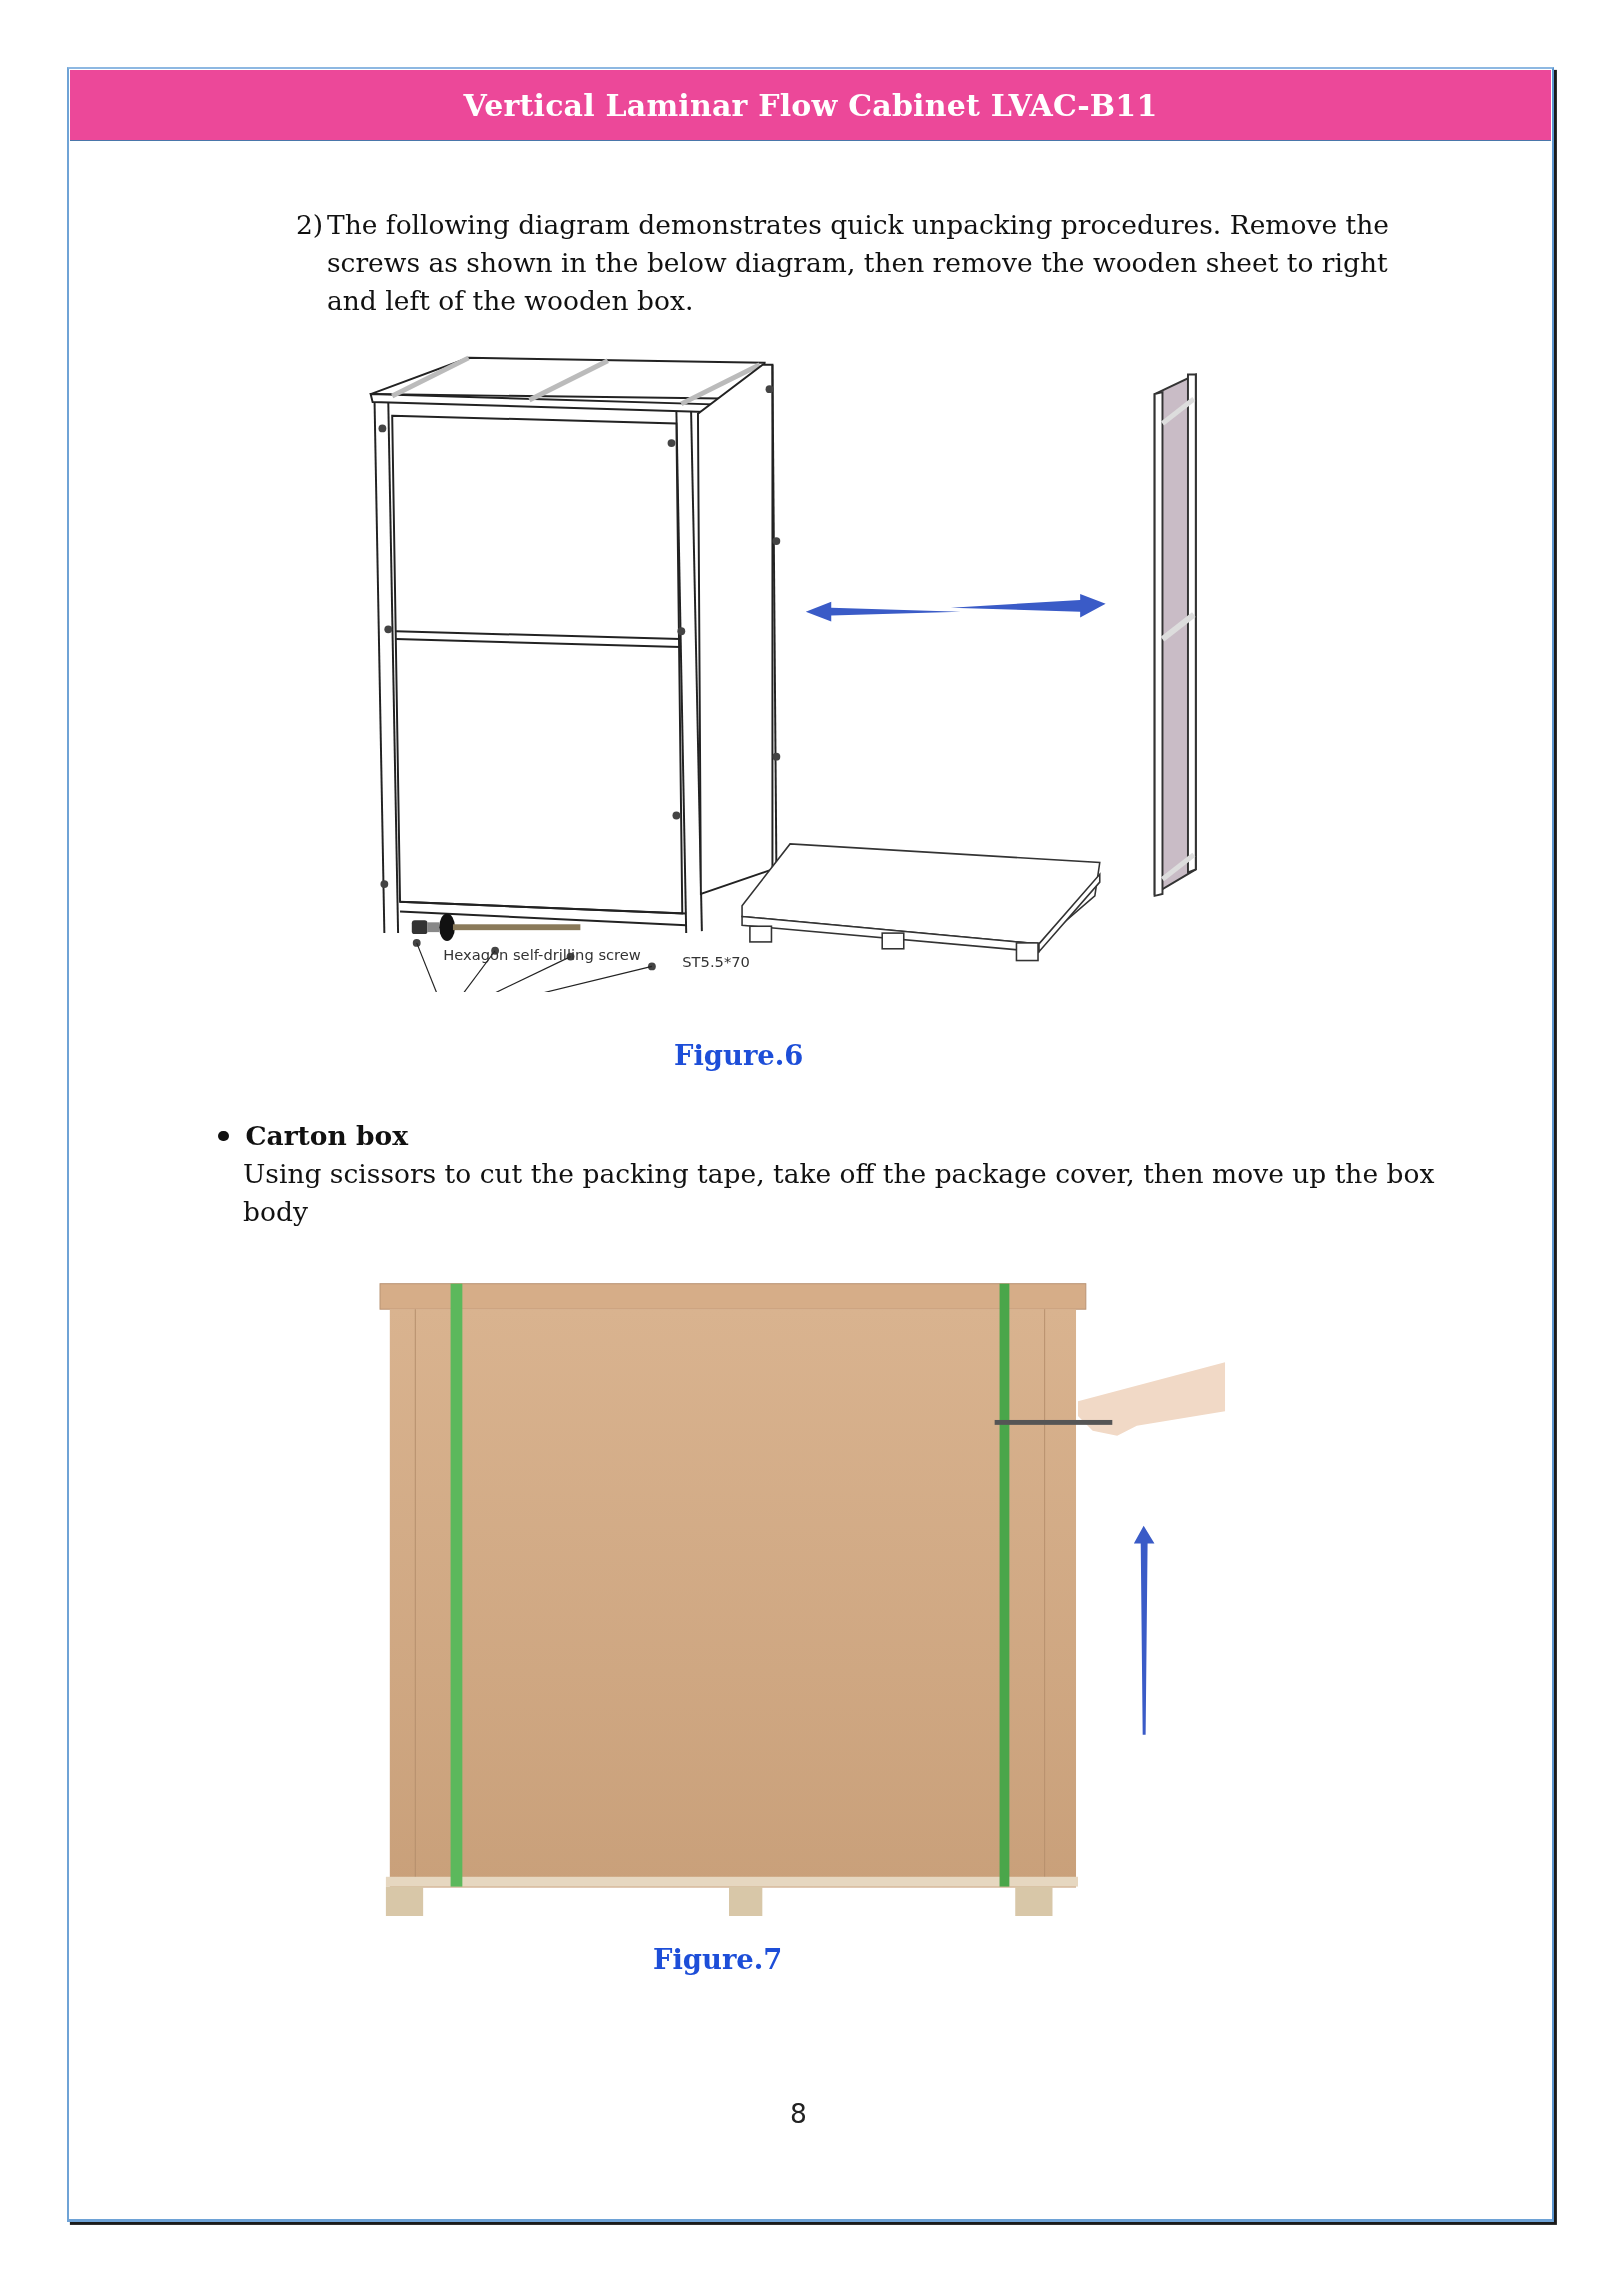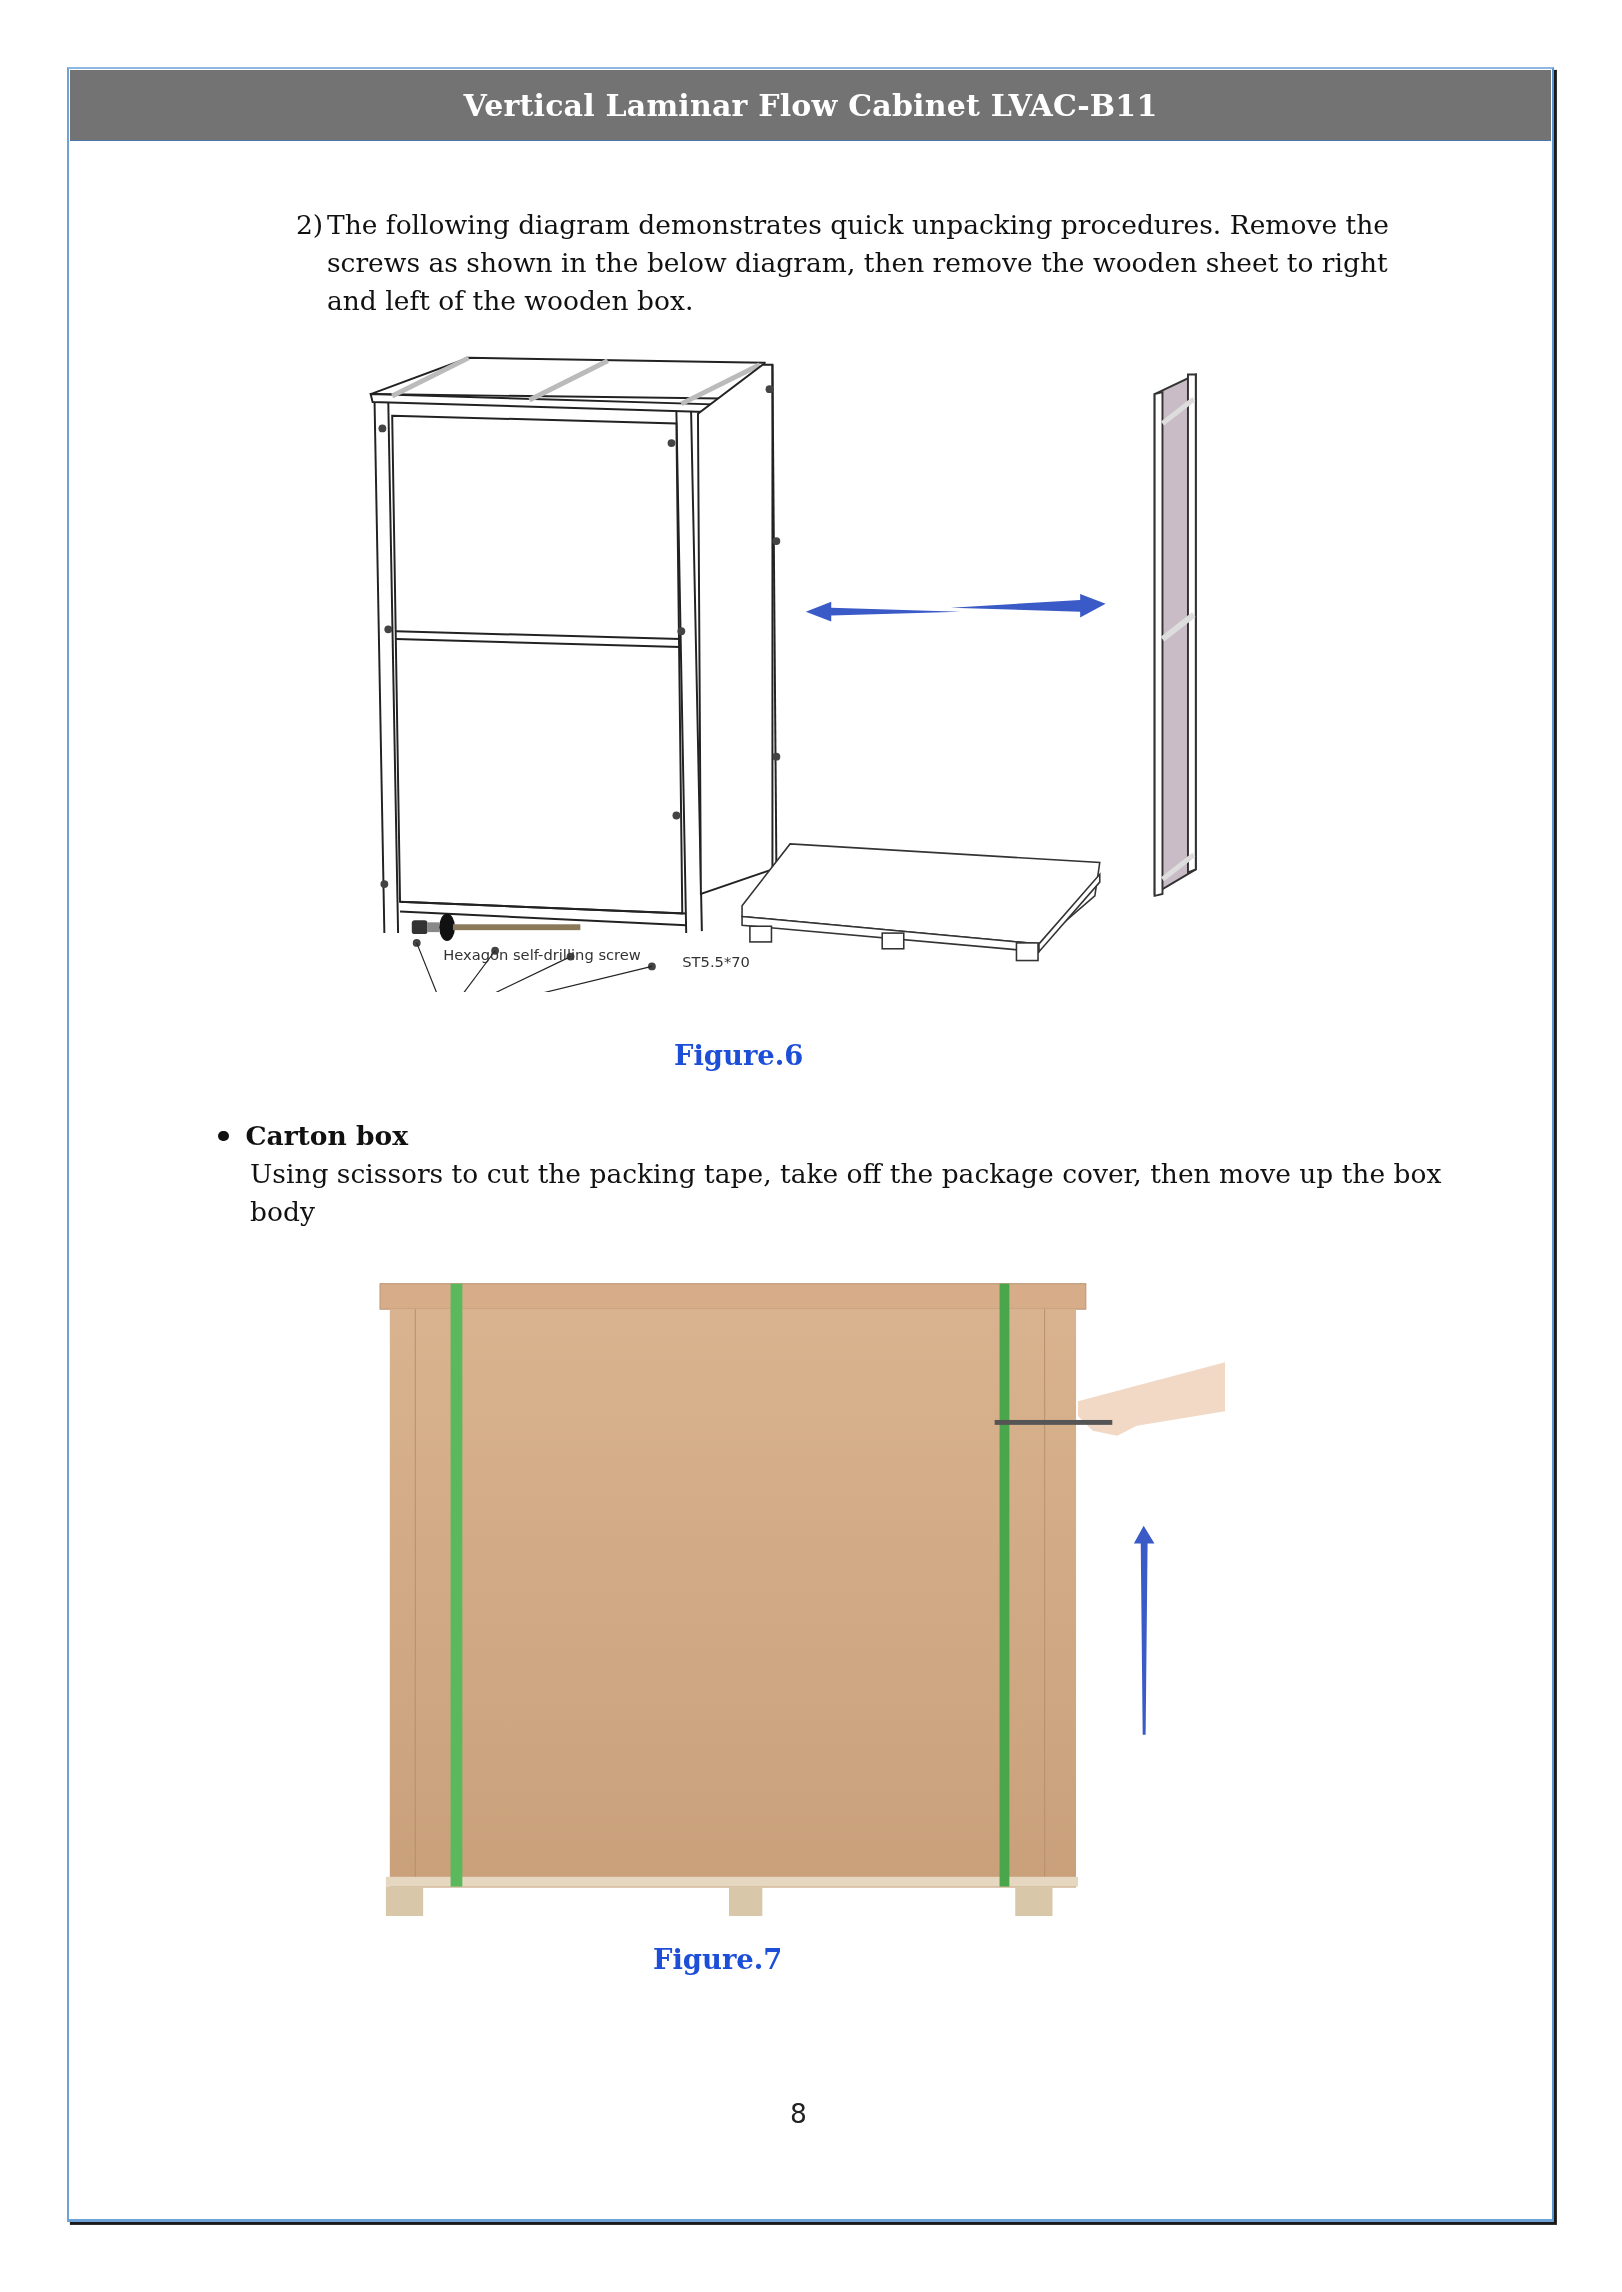--- a/index.html
+++ b/index.html
@@ -7,21 +7,21 @@
 
   .page-frame {
     position: absolute; left: 67px; top: 67px; width: 1487px; height: 2155px;
     border-left: 2.9px solid #6fa3d6; border-right: 2.9px solid #5b95cf;
     border-top: 2.9px solid #8db8e2; border-bottom: 3.9px solid #6ea2d6;
     box-shadow: 2.9px 2.9px 0 #1a1a1a;
     box-sizing: border-box;
   }
   .header-band {
     position: absolute; left: 70px; top: 70px; width: 1481px; height: 70px;
-    background: #737373;
+    background: #ec4899;
     display: flex; align-items: center; justify-content: center;
     border-bottom: 1px solid #4a76aa;
   }
   .header-title {
     color: #ffffff; font-family: "DejaVu Serif", serif; font-weight: bold;
     font-size: 30px; letter-spacing: 0.2px;
   }
 
   .para {
     position: absolute; left: 296px; top: 206px; width: 1117px;
@@ -31,21 +31,21 @@
   .para .txt { margin-left: 31px; display: block; }
 
   .fig6 { position: absolute; left: 353px; top: 345px; width: 882px; height: 647px; }
   .fig-caption { position: absolute; font-weight: bold; font-size: 27.4px; color: #1d4ed8; }
   .cap6 { left: 674px; top: 1039px; }
   .cap7 { left: 653px; top: 1943px; text-align: right; }
 
   .bullet-sec { position: absolute; left: 218px; top: 1117px; width: 1255px; font-size: 26.5px; line-height: 38px; }
   .bullet-dot { position: absolute; left: 0; top: 13.7px; width: 10.8px; height: 10.8px; border-radius: 50%; background: #111; }
   .bullet-title { margin-left: 27.4px; font-weight: bold; display: block; }
-  .bullet-body { margin-left: 32px; display: block; }
+  .bullet-body { margin-left: 25px; display: block; }
 
   .fig7 { position: absolute; left: 372px; top: 1269px; width: 863px; height: 647px; }
 
   .page-number { position: absolute; left: 790px; top: 2098px; font-size: 26.5px; color: #222; font-family: "DejaVu Sans", sans-serif; }
 
   .diagram-label { font-family: "DejaVu Sans", "Liberation Sans", sans-serif; font-size: 15px; fill: #333; }
 </style>
 </head>
 <body>
 

